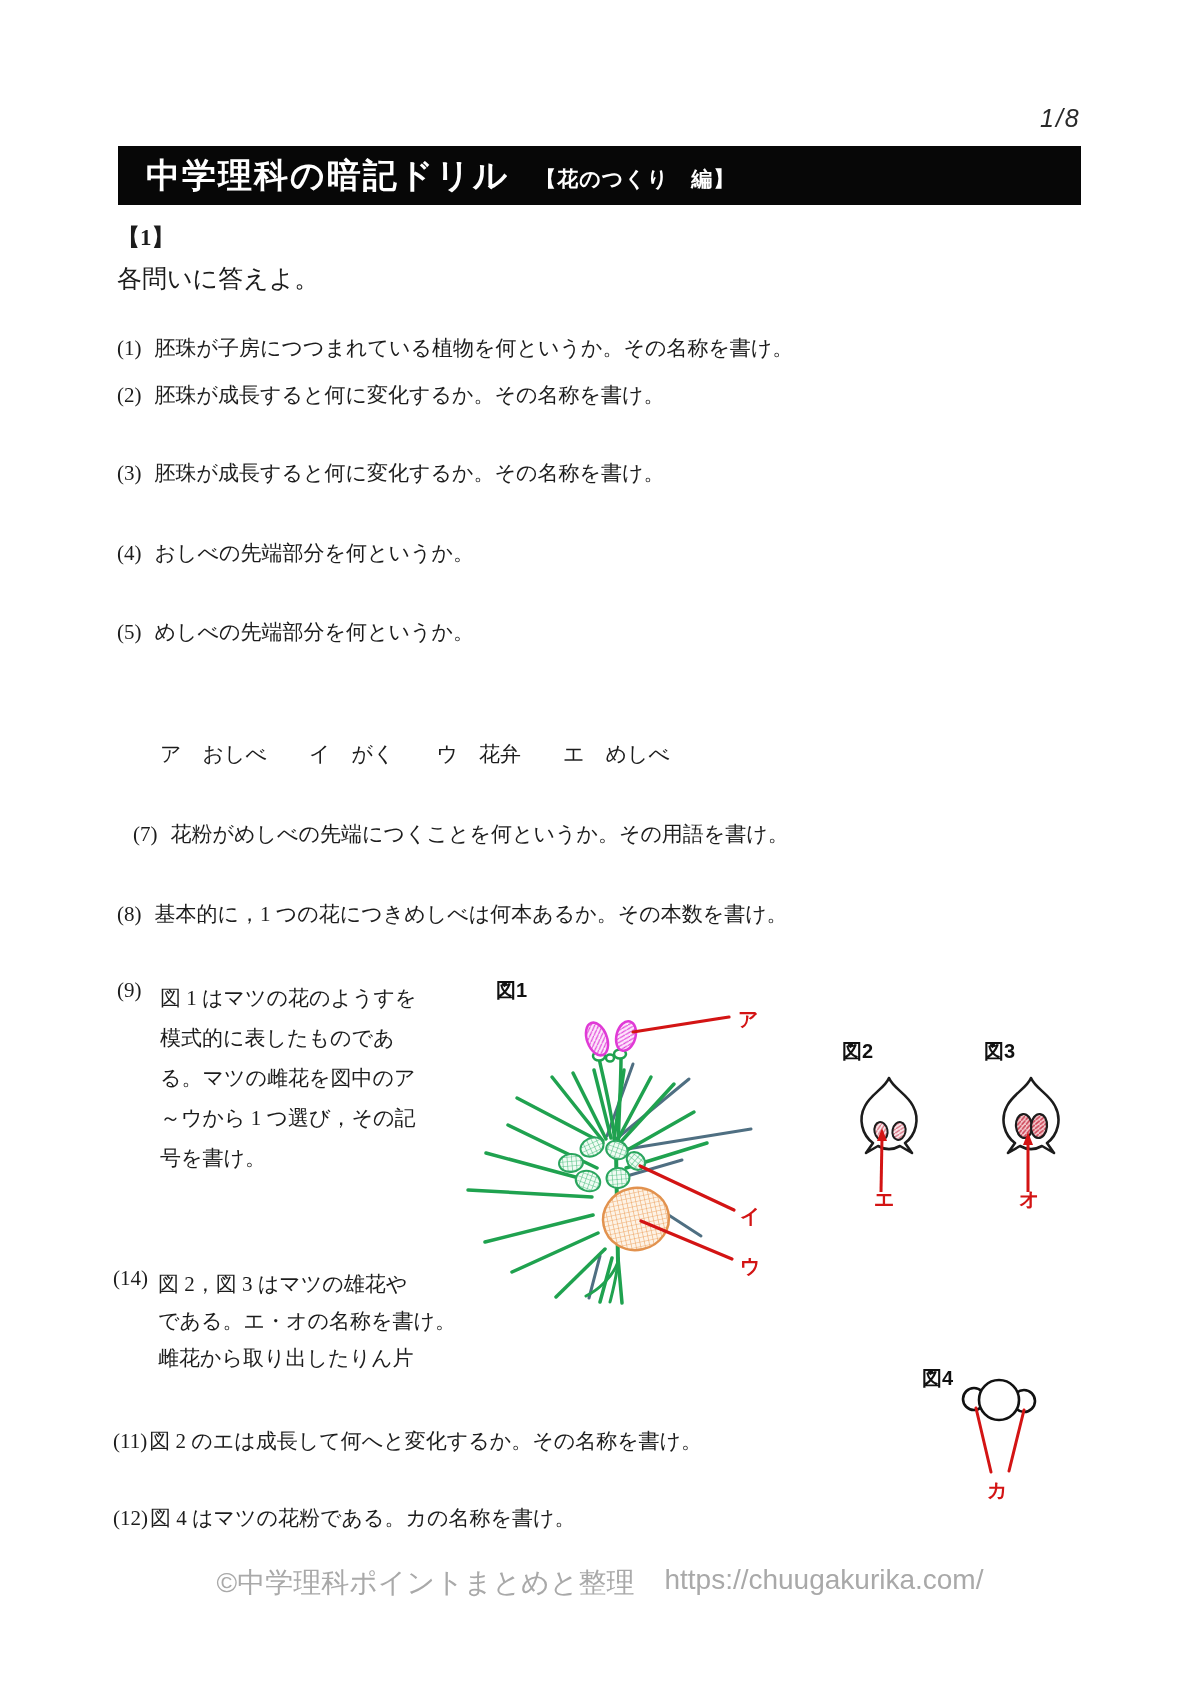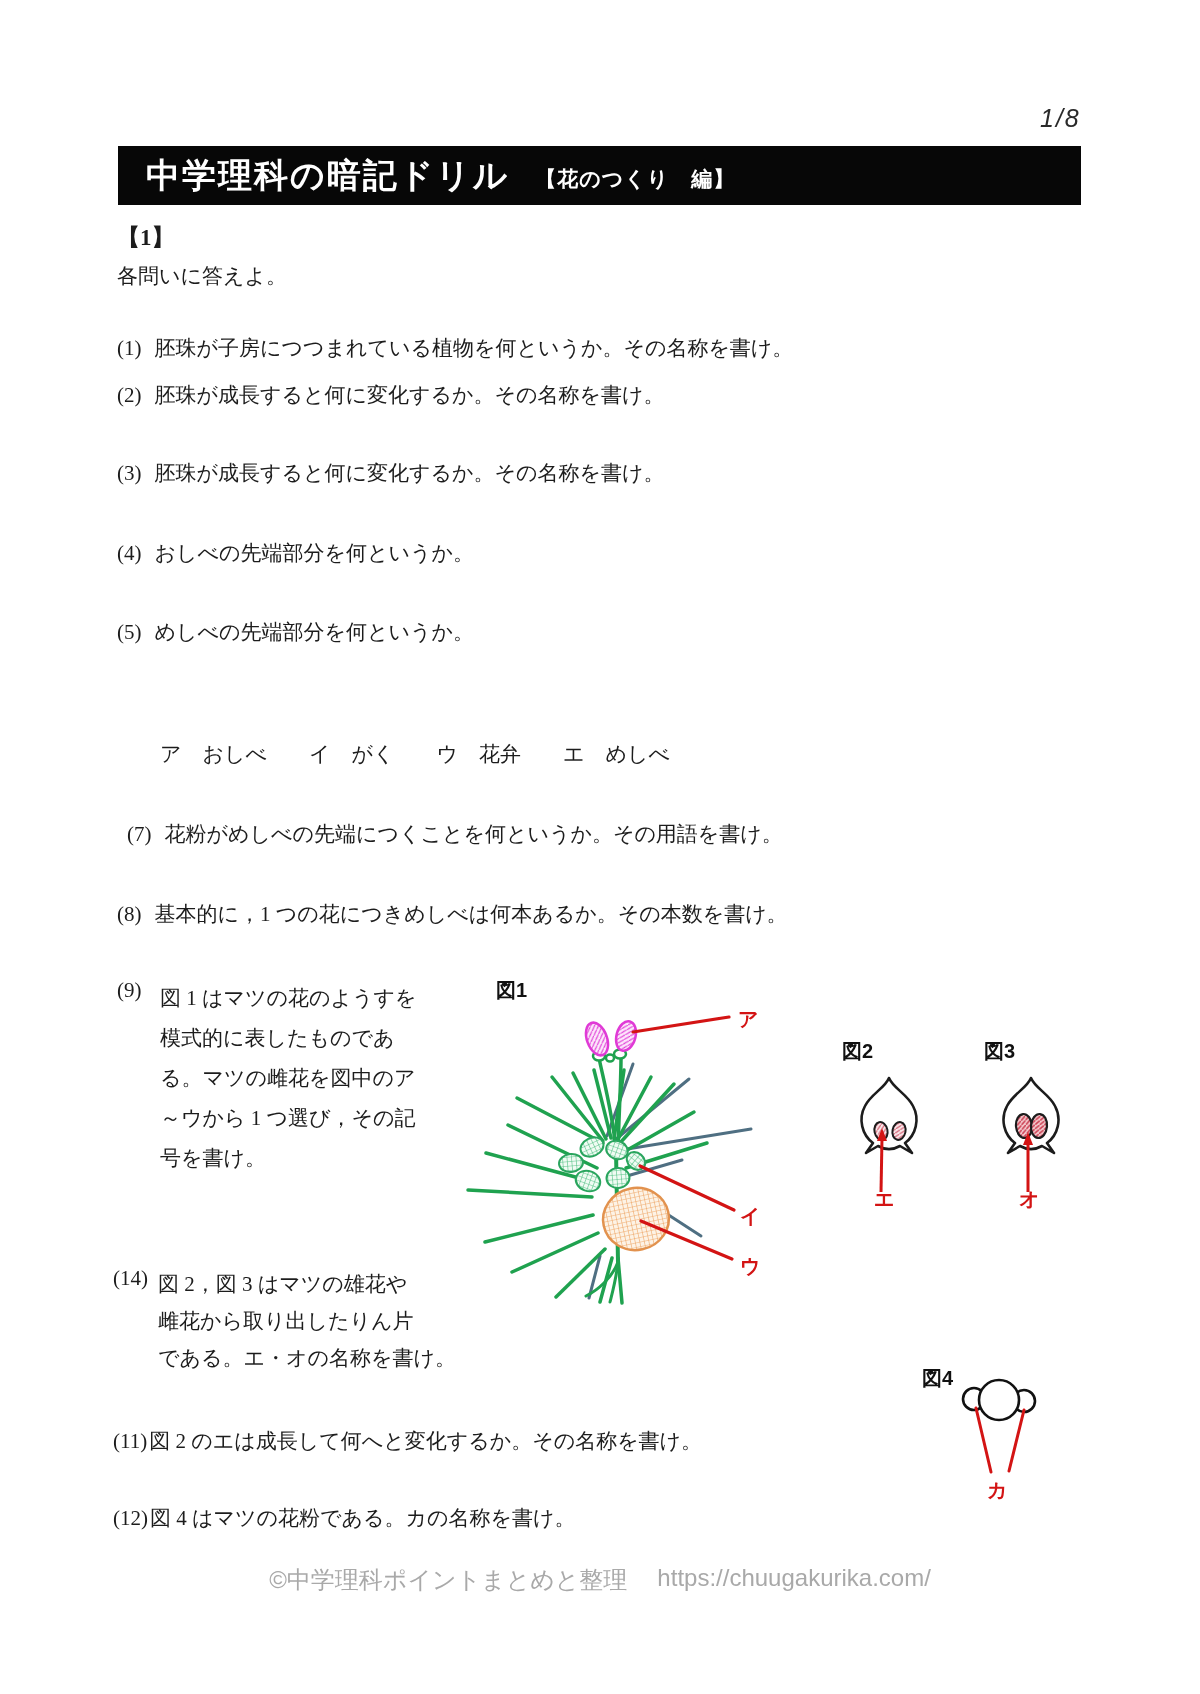--- a/index.html
+++ b/index.html
@@ -28,21 +28,21 @@
     font-family:"Liberation Sans","DejaVu Sans",sans-serif;
     font-weight:bold;font-size:34px;letter-spacing:2px;
     margin-left:28px;white-space:nowrap;
   }
   #title-sub{
     font-family:"Liberation Sans","DejaVu Sans",sans-serif;
     font-weight:bold;font-size:21px;letter-spacing:1px;
     margin-left:26px;margin-top:6px;white-space:nowrap;
   }
   #section-label{left:117px;top:222px;font-size:23px;font-weight:600;}
-  #intro-line{left:117px;top:262px;font-size:21px;text-align:center;}
+  #intro-line{left:117px;top:262px;font-size:25px;text-align:center;}
 
   .q{font-size:21px;white-space:nowrap;}
   .q .qnum{display:inline-block;}
   .q .qtext{margin-left:13px;}
   .q.tight .qtext{margin-left:2px;}
   .q-wrap{font-size:21px;}
   .q-wrap .qnum{position:absolute;left:0;top:0;white-space:nowrap;}
   .q-wrap .qlines{position:absolute;white-space:nowrap;}
   .q9-lines{left:43px;top:0;line-height:40px;}
   .q10-lines{left:45px;top:0;line-height:37px;}
@@ -54,21 +54,21 @@
   }
   .red-label{
     font-family:"Liberation Sans","DejaVu Sans",sans-serif;
     font-weight:bold;font-size:20px;color:#d31414;white-space:nowrap;
   }
 
   #footer{
     left:0;top:1564px;width:1200px;
     display:flex;justify-content:center;gap:30px;
     font-family:"Liberation Sans","DejaVu Sans",sans-serif;
-    font-size:24px;color:#a9a9a9;white-space:nowrap;text-align:right;
+    font-size:28px;color:#a9a9a9;white-space:nowrap;text-align:right;
   }
 </style>
 </head>
 <body>
 
 <div id="page">
 
   <div id="page-number" class="abs">1/8</div>
 
   <div id="title-bar" class="abs">
@@ -88,21 +88,21 @@
   <div class="abs q" style="left:117px;top:459px;">
     <span class="qnum">(3)</span><span class="qtext">胚珠が成長すると何に変化するか。その名称を書け。</span>
   </div>
   <div class="abs q" style="left:117px;top:539px;">
     <span class="qnum">(4)</span><span class="qtext">おしべの先端部分を何というか。</span>
   </div>
   <div class="abs q" style="left:117px;top:618px;">
     <span class="qnum">(5)</span><span class="qtext">めしべの先端部分を何というか。</span>
   </div>
   <div id="q6-options" class="abs">ア　おしべ　　イ　がく　　ウ　花弁　　エ　めしべ</div>
-  <div class="abs q" style="left:127px;top:820px;">
+  <div class="abs q" style="left:133px;top:820px;">
     <span class="qnum">(7)</span><span class="qtext">花粉がめしべの先端につくことを何というか。その用語を書け。</span>
   </div>
   <div class="abs q" style="left:117px;top:900px;">
     <span class="qnum">(8)</span><span class="qtext">基本的に，1 つの花につきめしべは何本あるか。その本数を書け。</span>
   </div>
 
   <div class="abs q-wrap" style="left:117px;top:978px;width:340px;height:200px;">
     <span class="qnum">(9)</span>
     <div class="qlines q9-lines">
       <div>図 1 はマツの花のようすを</div>
@@ -110,22 +110,22 @@
       <div>る。マツの雌花を図中のア</div>
       <div>～ウから 1 つ選び，その記</div>
       <div>号を書け。</div>
     </div>
   </div>
 
   <div class="abs q-wrap" style="left:113px;top:1266px;width:350px;height:120px;">
     <span class="qnum">(14)</span>
     <div class="qlines q10-lines">
       <div>図 2，図 3 はマツの雄花や</div>
+      <div>である。エ・オの名称を書け。</div>
       <div>雌花から取り出したりん片</div>
-      <div>である。エ・オの名称を書け。</div>
     </div>
   </div>
 
   <div class="abs q tight" style="left:113px;top:1427px;">
     <span class="qnum">(11)</span><span class="qtext">図 2 のエは成長して何へと変化するか。その名称を書け。</span>
   </div>
   <div class="abs q tight" style="left:113px;top:1504px;">
     <span class="qnum">(12)</span><span class="qtext">図 4 はマツの花粉である。カの名称を書け。</span>
   </div>
 

